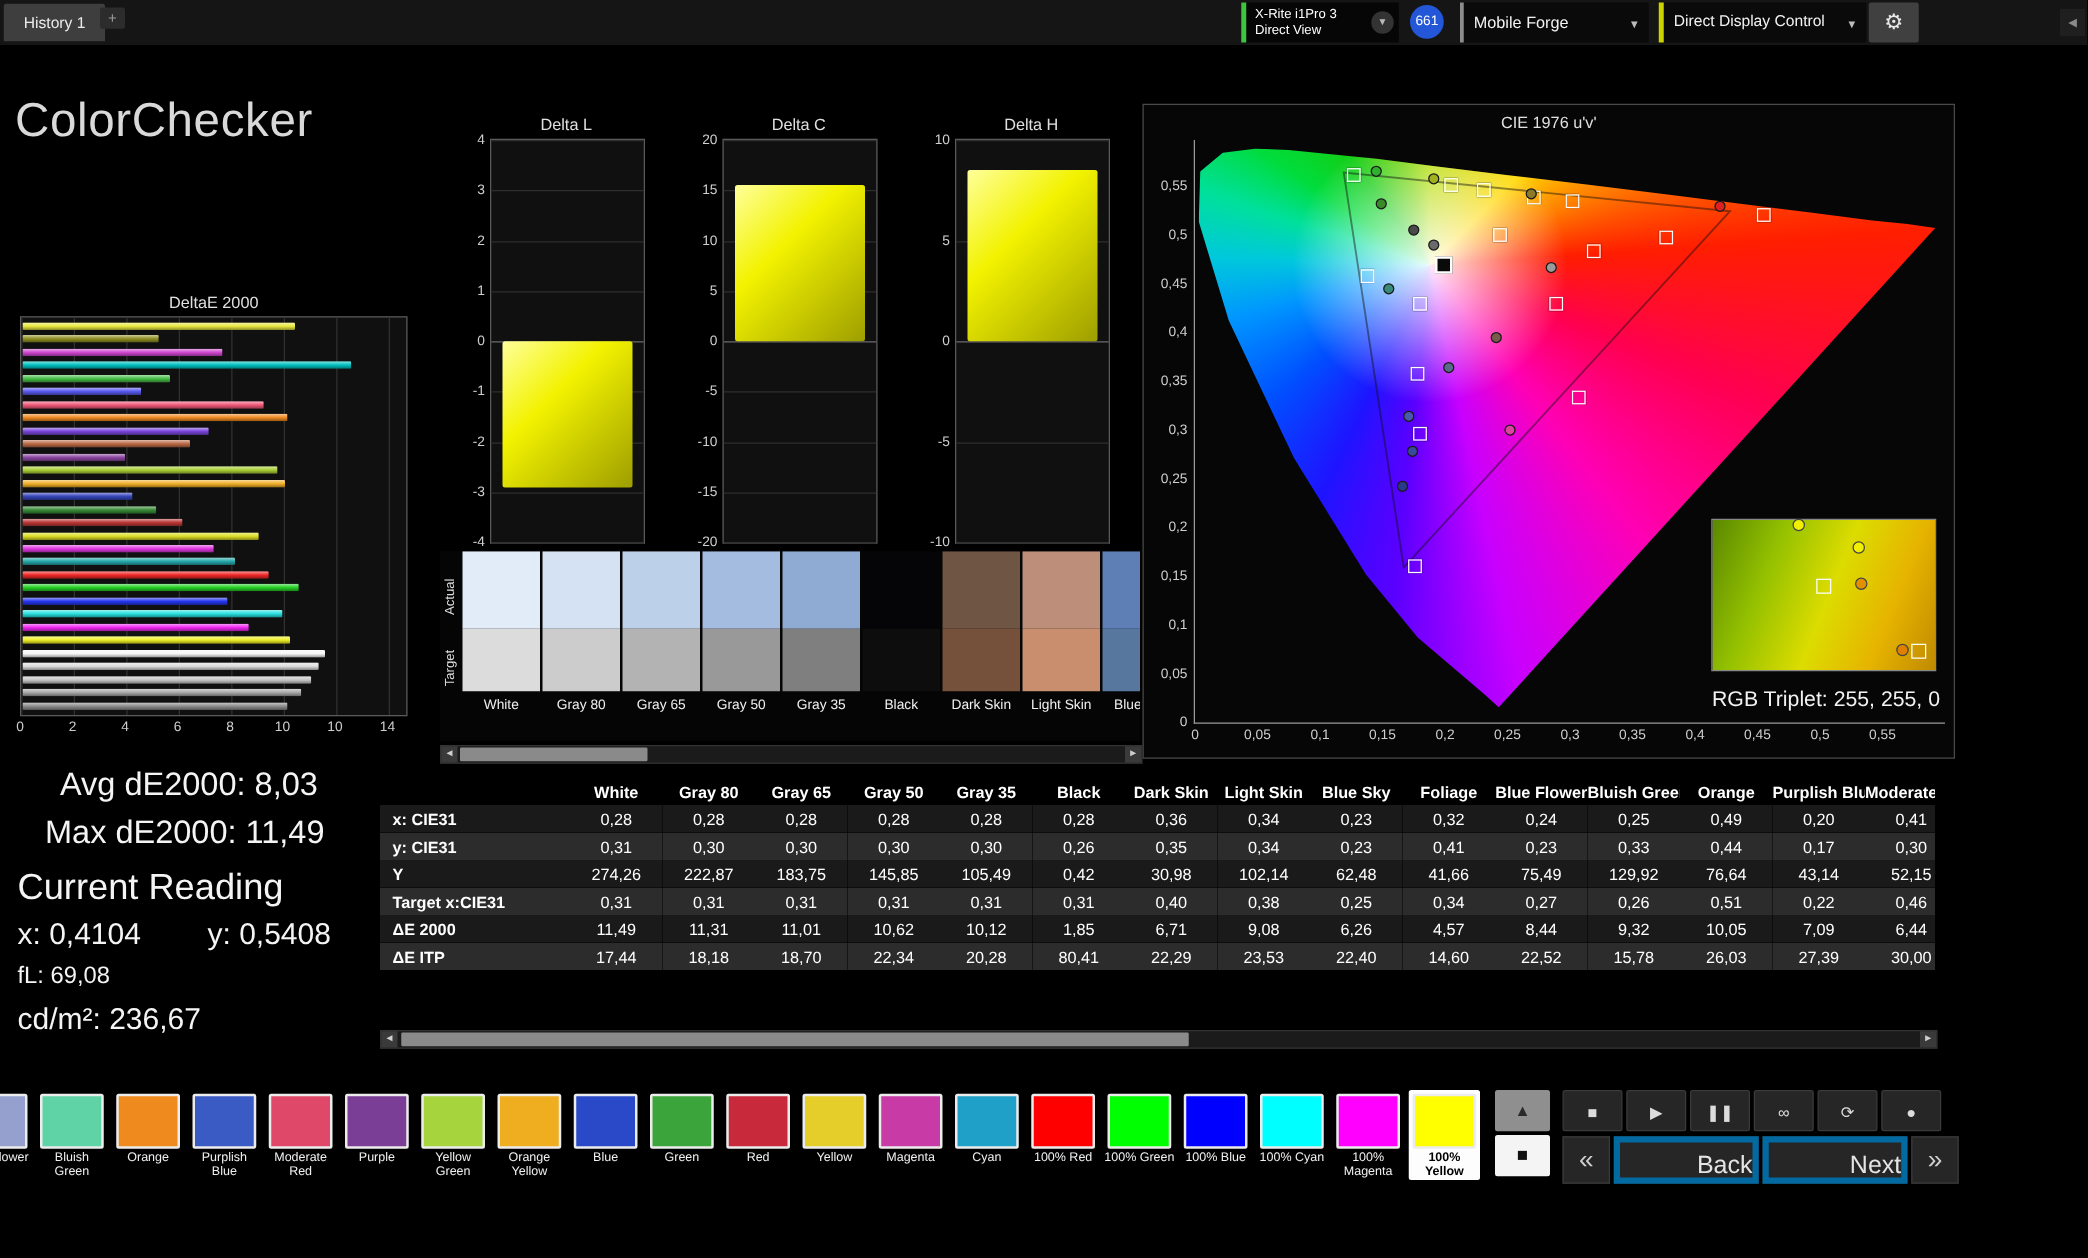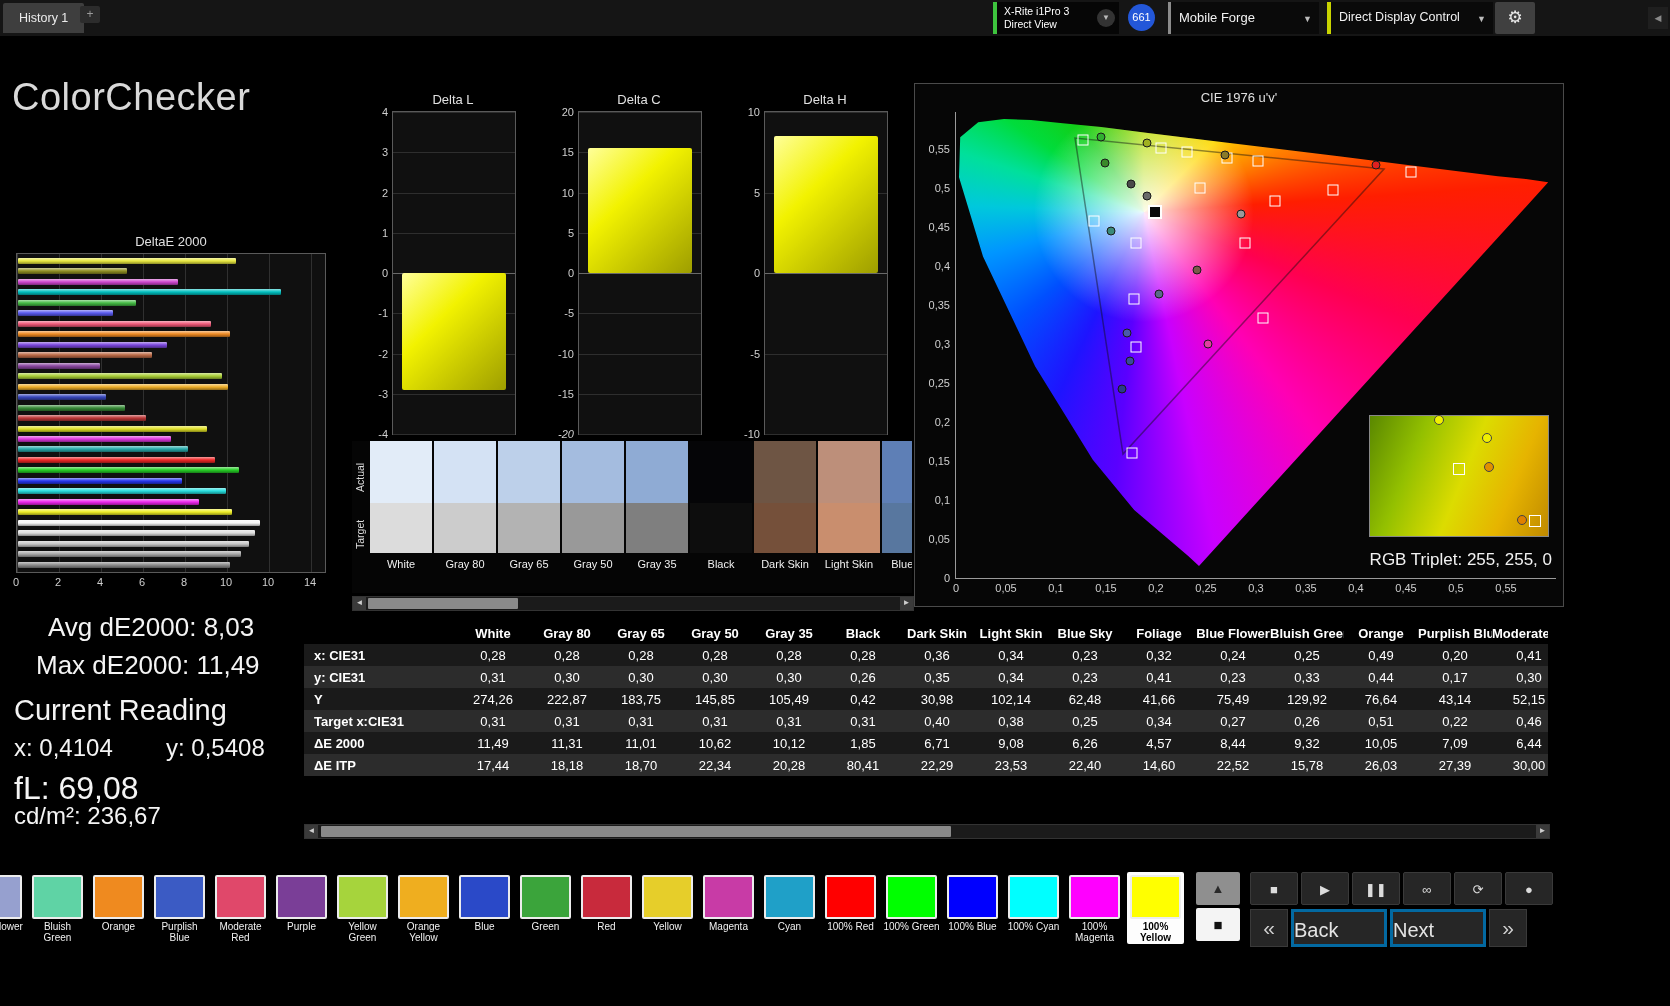--- a/index.html
+++ b/index.html
@@ -89,21 +89,21 @@
   .imark-dot{position:absolute;width:8px;height:8px;border-radius:50%;border:1px solid #444;transform:translate(-50%,-50%);}
   .imark-sq{position:absolute;width:10px;height:10px;border:1.5px solid #fff;transform:translate(-50%,-50%);}
   .rgb-text{position:absolute;right:4px;top:438px;font-size:17px;color:#f2f2f2;}
   
   .stat{color:#f4f4f4;position:absolute;}
   .stat-avg{left:48px;top:612px;font-size:26px;}
   .stat-max{left:36px;top:650px;font-size:26px;}
   .stat-heading{left:14px;top:694px;font-size:29px;}
   .stat-x{left:14px;top:734px;font-size:24px;}
   .stat-y{left:166px;top:734px;font-size:24px;}
-  .stat-fl{left:14px;top:770px;font-size:32px;}
+  .stat-fl{left:14px;top:770px;font-size:19px;}
   .stat-lum{left:14px;top:802px;font-size:24px;}
   
   .table-wrap{position:absolute;left:304px;top:622px;width:1244px;height:200px;overflow:hidden;}
   table{border-collapse:collapse;table-layout:fixed;width:1262px;}
   th,td{height:22px;padding:0;font-size:13px;white-space:nowrap;overflow:hidden;}
   th{font-weight:bold;text-align:center;color:#fff;}
   td{text-align:center;color:#fff;}
   td.rowlabel{text-align:left;padding-left:10px;font-weight:bold;}
   tbody tr:nth-child(odd){background:#1a1a1a;}
   tbody tr:nth-child(even){background:#2c2c2c;}
@@ -114,21 +114,21 @@
   .tile-sw{height:40px;margin:1px 3px 2px;border:2px solid #ececec;border-radius:2px;}
   .tile-label{font-size:10px;line-height:11px;text-align:center;color:#f0f0f0;min-height:23px;}
   .tile.selected .tile-label{color:#000;font-weight:bold;}
   .util-stack{position:absolute;left:1196px;top:872px;width:44px;}
   .util-up{height:33px;background:#8f8f8f;color:#2a2a2a;text-align:center;line-height:33px;font-size:13px;border-radius:2px;margin-bottom:3px;}
   .util-sq{height:33px;background:#f4f4f4;color:#111;text-align:center;line-height:33px;font-size:15px;border-radius:2px;}
   .transport{position:absolute;left:1250px;top:872px;display:flex;gap:3px;}
   .tbtn{width:48px;height:33px;background:#262626;border:1px solid #3a3a3a;color:#dcdcdc;font-size:13px;text-align:center;line-height:33px;border-radius:2px;box-sizing:border-box;}
   .nav-row{position:absolute;left:1250px;top:909px;display:flex;gap:3px;}
   .nav-chev{width:38px;height:38px;background:#262626;border:1px solid #3a3a3a;color:#cfcfcf;font-size:21px;text-align:center;line-height:36px;box-sizing:border-box;}
-  .nav-btn{width:96px;height:38px;background:#262626;border:3px solid #0369a1;color:#e4e4e4;font-size:20px;text-align:left;line-height:36px;box-sizing:border-box;}
+  .nav-btn{width:116px;height:38px;background:#262626;border:5px solid #0369a1;color:#e4e4e4;font-size:20px;text-align:right;line-height:36px;box-sizing:border-box;}
 </style>
 </head>
 <body>
 
 <div class="topbar">
   <div class="tab">History 1</div>
   <div class="tab-add">+</div>
   <div class="meter-box">
     <div class="meter-text">
       <div>X-Rite i1Pro 3</div>
@@ -244,21 +244,21 @@
       <div class="dlab" style="top: 120.75px;">5</div>
       <div class="hgrid zero" style="top: 161px;"></div>
       <div class="dlab" style="top: 161px;">0</div>
       <div class="hgrid" style="top: 201.25px;"></div>
       <div class="dlab" style="top: 201.25px;">-5</div>
       <div class="hgrid" style="top: 241.5px;"></div>
       <div class="dlab" style="top: 241.5px;">-10</div>
       <div class="hgrid" style="top: 281.75px;"></div>
       <div class="dlab" style="top: 281.75px;">-15</div>
       <div class="hgrid" style="top: 322px;"></div>
-      <div class="dlab" style="top: 322px; font-style: italic;">-20</div>
+      <div class="dlab" style="top: 322px;">-20</div>
       <div class="dbar" style="height: 124.775px; top: 36.225px;"></div>
     </div>
 </div>
 <div class="dchart" id="chart-dh">
   <div class="dtitle">Delta H</div>
   <div class="dplot">
       <div class="hgrid" style="top: 0px;"></div>
       <div class="dlab" style="top: 0px;">10</div>
       <div class="hgrid" style="top: 80.5px;"></div>
       <div class="dlab" style="top: 80.5px;">5</div>

